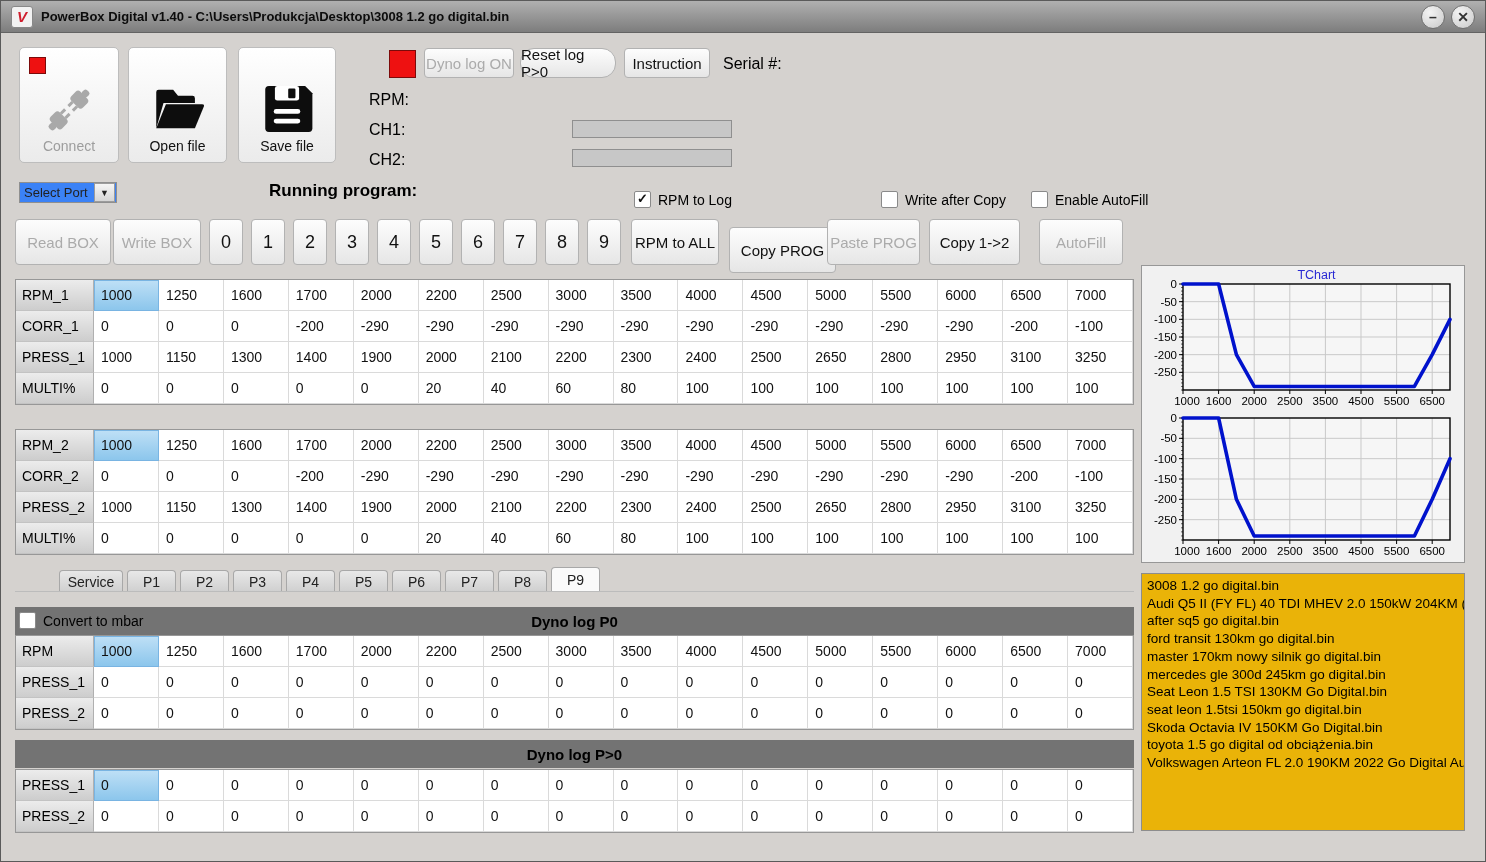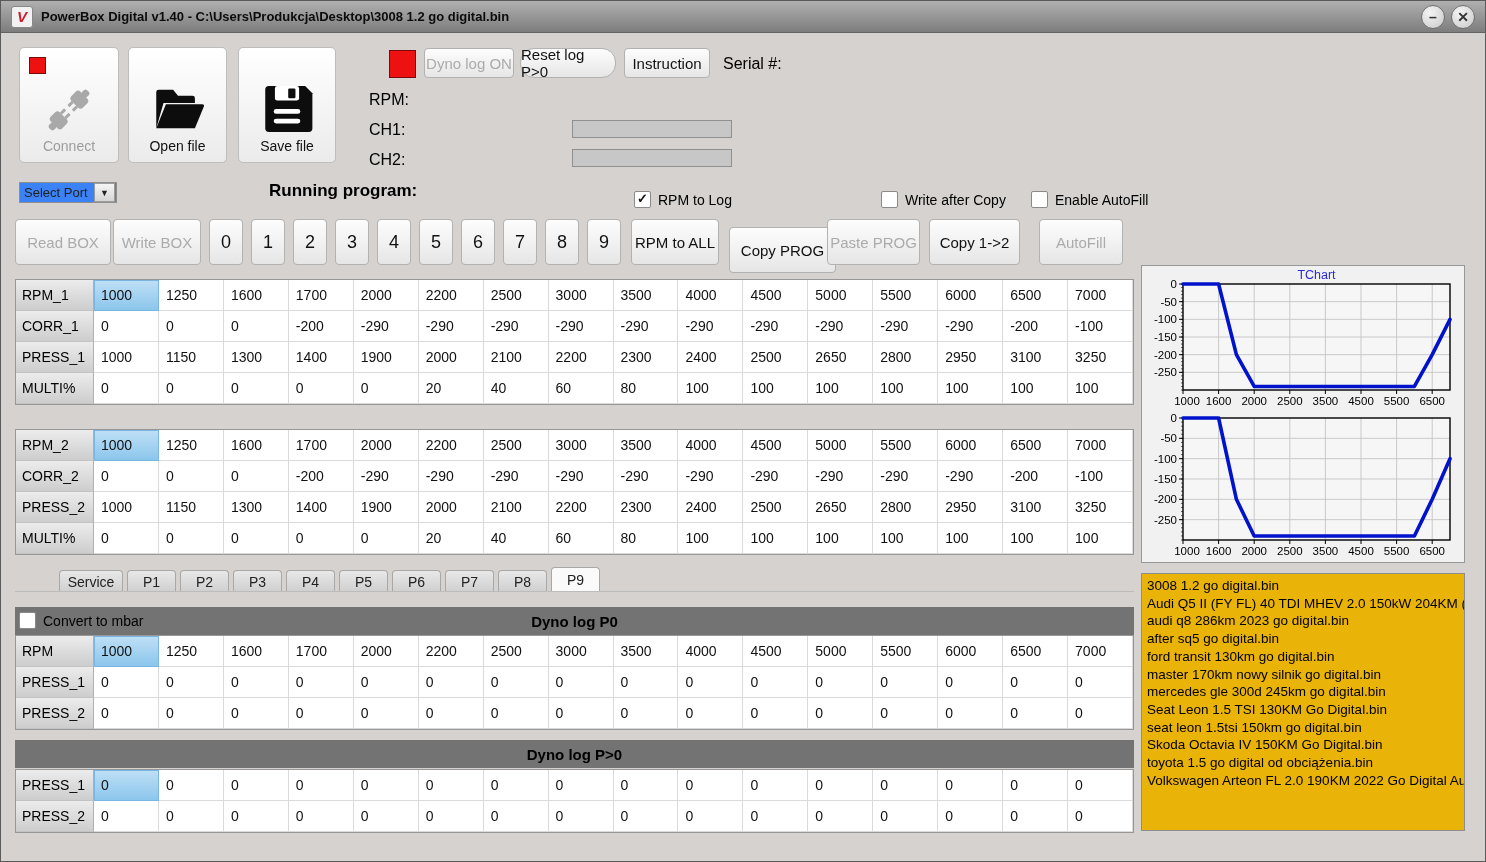--- a/index.html
+++ b/index.html
@@ -604,21 +604,20 @@
         <text x="253.60000000000002" y="142" text-anchor="middle" font-size="11.5" font-family="Liberation Sans, sans-serif" fill="#000">5500</text>
         <line x1="289.20000000000005" y1="127" x2="289.20000000000005" y2="131" stroke="#000" stroke-width="1"></line>
         <text x="289.20000000000005" y="142" text-anchor="middle" font-size="11.5" font-family="Liberation Sans, sans-serif" fill="#000">6500</text>
         <polyline points="40,5 57.8,5 75.6,5 93.4,86.33333333333333 111.2,122.93333333333334 129,122.93333333333334 146.8,122.93333333333334 164.60000000000002,122.93333333333334 182.4,122.93333333333334 200.2,122.93333333333334 218,122.93333333333334 235.79999999999998,122.93333333333334 253.60000000000002,122.93333333333334 271.4,122.93333333333334 289.20000000000005,86.33333333333333 307,45.666666666666664" fill="none" stroke="#0012cc" stroke-width="3.6" stroke-linejoin="round" stroke-linecap="round"></polyline>
       </svg>
   </div>
 
   <div class="filelist">
       <div class="item">3008 1.2 go digital.bin</div>
       <div class="item">Audi Q5 II (FY FL) 40 TDI MHEV 2.0 150kW 204KM (</div>
-      <div class="item">audi q8 286km 2023 go digital.bin</div>
       <div class="item">after sq5 go digital.bin</div>
       <div class="item">ford transit 130km go digital.bin</div>
       <div class="item">master 170km nowy silnik go digital.bin</div>
       <div class="item">mercedes gle 300d 245km go digital.bin</div>
       <div class="item">Seat Leon 1.5 TSI 130KM Go Digital.bin</div>
       <div class="item">seat leon 1.5tsi 150km go digital.bin</div>
       <div class="item">Skoda Octavia IV 150KM Go Digital.bin</div>
       <div class="item">toyota 1.5 go digital od obciążenia.bin</div>
       <div class="item">Volkswagen Arteon FL 2.0 190KM 2022 Go Digital Au</div>
     </div>

